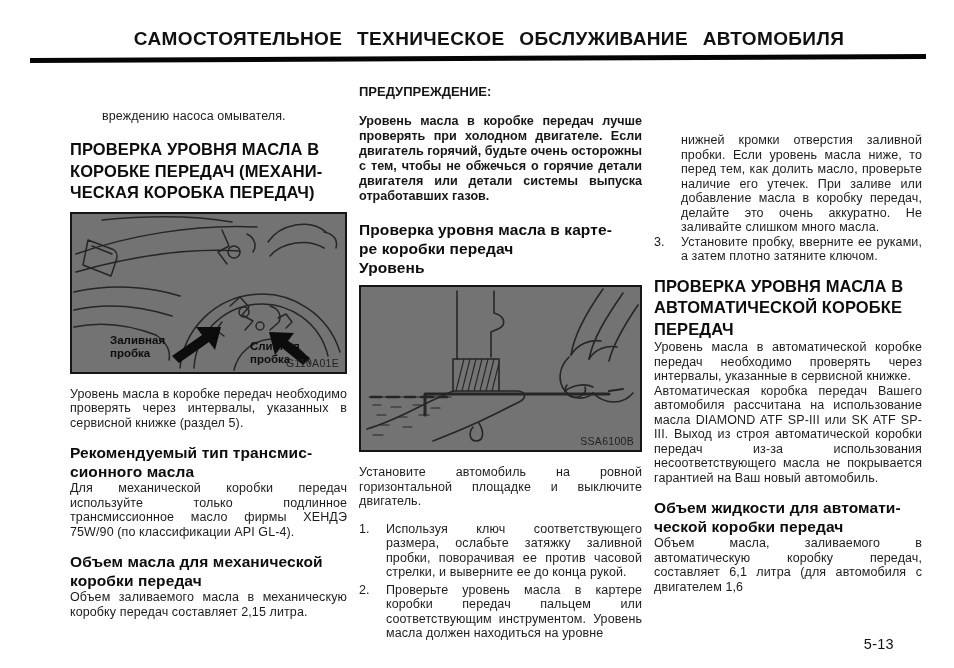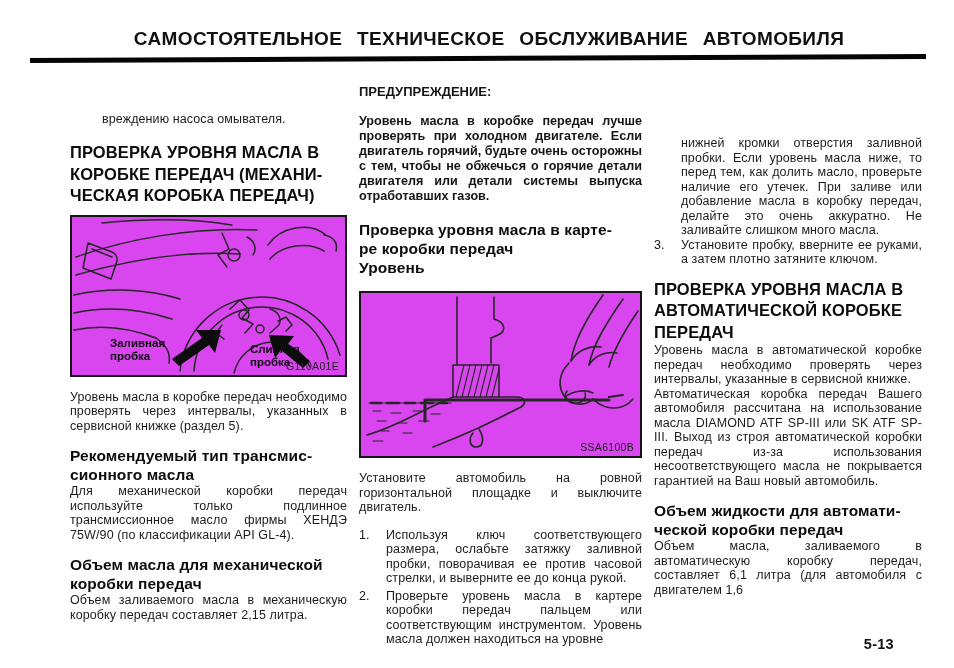--- a/index.html
+++ b/index.html
@@ -41,24 +41,24 @@
     color:#0d0d0d; white-space:pre-line; letter-spacing:.1px;
   }
   .warning-title { font-weight:bold; font-size:13px; line-height:15px; }
   .warning-text  { font-weight:bold; font-size:12.6px; line-height:15px; text-align:justify;margin-top:15px; }
 
   .mt-s  { margin-top:8px; }
   .mt-m  { margin-top:13px; }
   .mt-l  { margin-top:16px; }
 
   .figure {
-    position:relative; border:2px solid #161616; background:#d946ef;
+    position:relative; border:2px solid #161616; background:#737373;
   }
   .figure-1 { width:277px; height:162px; margin-top:8px; }
-  .figure-2 { width:283px; height:167px; margin-top:14px; }
+  .figure-2 { width:283px; height:167px; margin-top:8px; }
   .figure svg { display:block; }
   .fig-label {
     position:absolute; font-weight:bold; font-size:11.5px; line-height:13px;
     color:#0d0d0d; white-space:pre-line;
   }
   .fig-code {
     position:absolute; right:6px; bottom:3px;
     font-size:10.5px; color:#222; letter-spacing:.3px;padding-left:37px;
   }
 
@@ -68,21 +68,21 @@
     width:27px; flex:0 0 27px; font-size:12.5px; line-height:14.5px; color:#1c1c1c;
   }
   .olist .itxt { flex:1; }
   .hang { display:flex; }
   .hang .num { width:27px; flex:0 0 27px; font-size:12.5px; line-height:14.5px; }
   .hang .body { flex:1; }
   .list-cont { padding-left:27px; }
 
   .page-number {
     position:absolute; right:60px; bottom:16px;
-    font-weight:bold; font-size:14.5px; color:#111; letter-spacing:.3px;
+    font-weight:normal; font-size:14.5px; color:#111; letter-spacing:.3px;
   }
 </style>
 </head>
 <body>
 
 <div class="page">
 
   <div class="header-title">САМОСТОЯТЕЛЬНОЕ  ТЕХНИЧЕСКОЕ  ОБСЛУЖИВАНИЕ  АВТОМОБИЛЯ</div>
   <div class="header-rule"></div>
 

